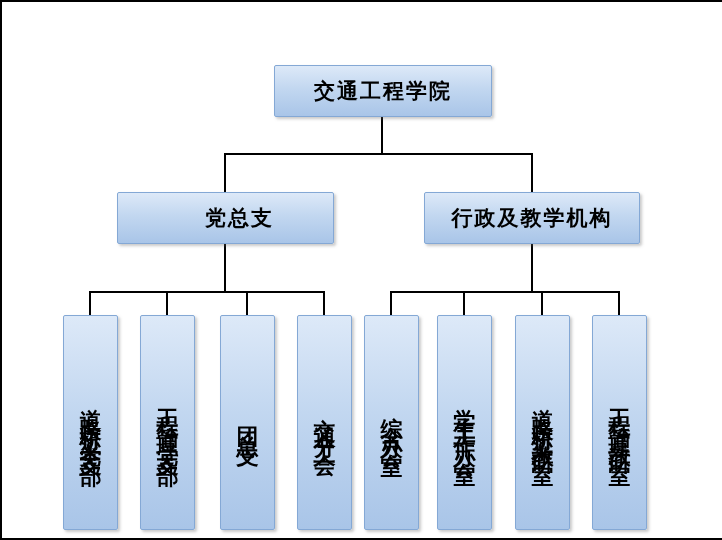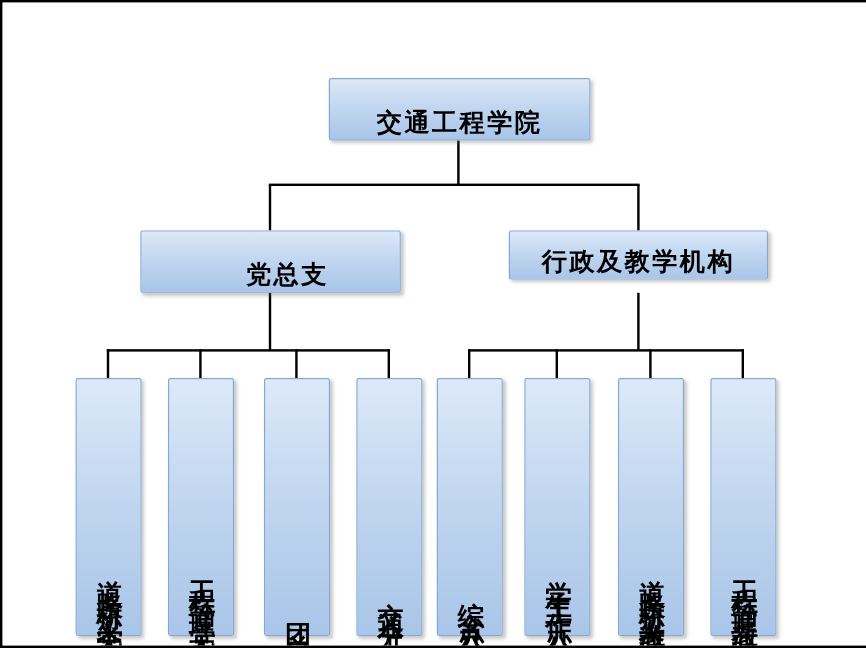--- a/index.html
+++ b/index.html
@@ -15,41 +15,41 @@
     font-family: "DejaVu Sans", "Liberation Sans", sans-serif;
     overflow: hidden;
   }
   .node {
     position: absolute;
     background: linear-gradient(to bottom, #dde9f8 0%, #c2d7f0 45%, #a9c5e8 100%);
     border: 1px solid #84a8d5;
     border-radius: 2px;
     box-shadow: 2px 2px 3px rgba(100,100,100,0.35);
     display: flex;
-    align-items: flex-end;
+    align-items: center;
     justify-content: center;
     font-weight: bold;
     color: #000;
     box-sizing: border-box;
   }
   .h-node { font-size: 21px; letter-spacing: 2px; }
   .v-node { width: 55px; }
   .v-node span {
     writing-mode: vertical-rl;
     text-orientation: upright;
     font-size: 22px;
     letter-spacing: 9px;
     line-height: 1;
   }
   .line { position: absolute; background: #000; }
 
   
   .root { left: 272px; top: 63px;  width: 218px; height: 52px; }
   .b0   { left: 115px; top: 190px; width: 217px; height: 52px; padding-left: 28px; }
-  .b1   { left: 422px; top: 190px; width: 216px; height: 41px; }
+  .b1   { left: 422px; top: 190px; width: 216px; height: 52px; }
   .l0 { left: 61px;  top: 313px; height: 215px; }
   .l1 { left: 138px; top: 313px; height: 215px; }
   .l2 { left: 218px; top: 313px; height: 215px; }
   .l3 { left: 295px; top: 313px; height: 215px; }
   .l4 { left: 362px; top: 313px; height: 215px; }
   .l5 { left: 435px; top: 313px; height: 215px; }
   .l6 { left: 513px; top: 313px; height: 215px; }
   .l7 { left: 590px; top: 313px; height: 215px; }
 
   

